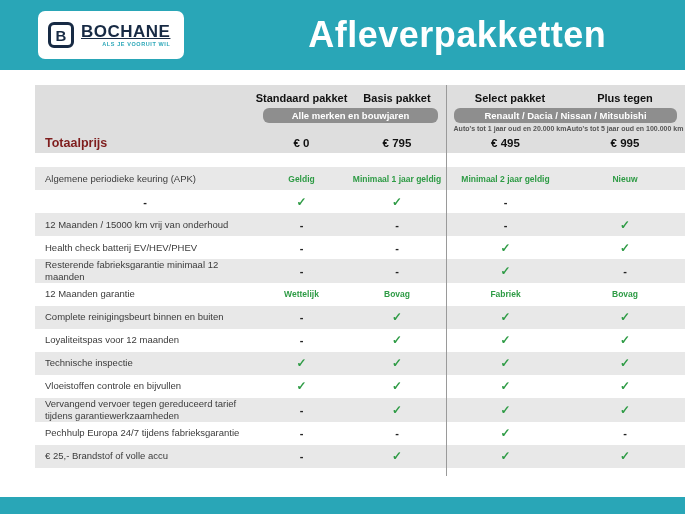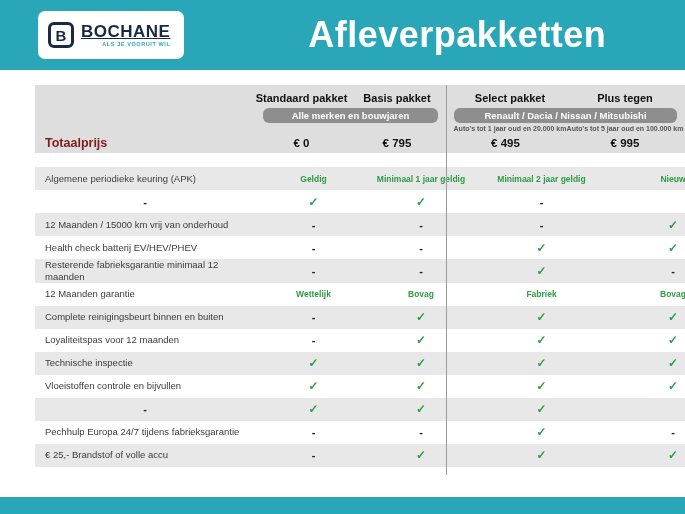--- a/index.html
+++ b/index.html
@@ -126,21 +126,21 @@
     font-size:7px;
     font-weight:bold;
     color:#555;
     white-space:nowrap;
   }
   .total-row{height:20px;}
   .total-label{font-size:12.5px;font-weight:bold;color:#7f1d1d;}
   .total-val{font-size:11.5px;font-weight:bold;color:#111;}
   
   .rows{margin-top:14px;}
-  .row{min-height:23px;gap:12px;}
+  .row{min-height:23px;}
   .row.gray{background:var(--rowgray);}
   .row.white{background:#ffffff;}
   .row .label{
     font-size:9.5px;
     color:#3b3b3b;
     line-height:1.25;
     padding-right:8px;
   }
   .row .val{font-size:10px;}
   .row .check{
@@ -274,20 +274,21 @@
           <div class="cell val check">✓</div>
         </div>
         <div class="grid row white">
           <div class="cell label">Vloeistoffen controle en bijvullen</div>
           <div class="cell val check">✓</div>
           <div class="cell val check">✓</div>
           <div class="cell val check">✓</div>
           <div class="cell val check">✓</div>
         </div>
         <div class="grid row gray">
+          <div class="cell label">Vervangend vervoer tegen gereduceerd tarief tijdens garantiewerkzaamheden</div>
           <div class="cell val dash">-</div>
           <div class="cell val check">✓</div>
           <div class="cell val check">✓</div>
           <div class="cell val check">✓</div>
         </div>
         <div class="grid row white">
           <div class="cell label">Pechhulp Europa 24/7 tijdens fabrieksgarantie</div>
           <div class="cell val dash">-</div>
           <div class="cell val dash">-</div>
           <div class="cell val check">✓</div>

